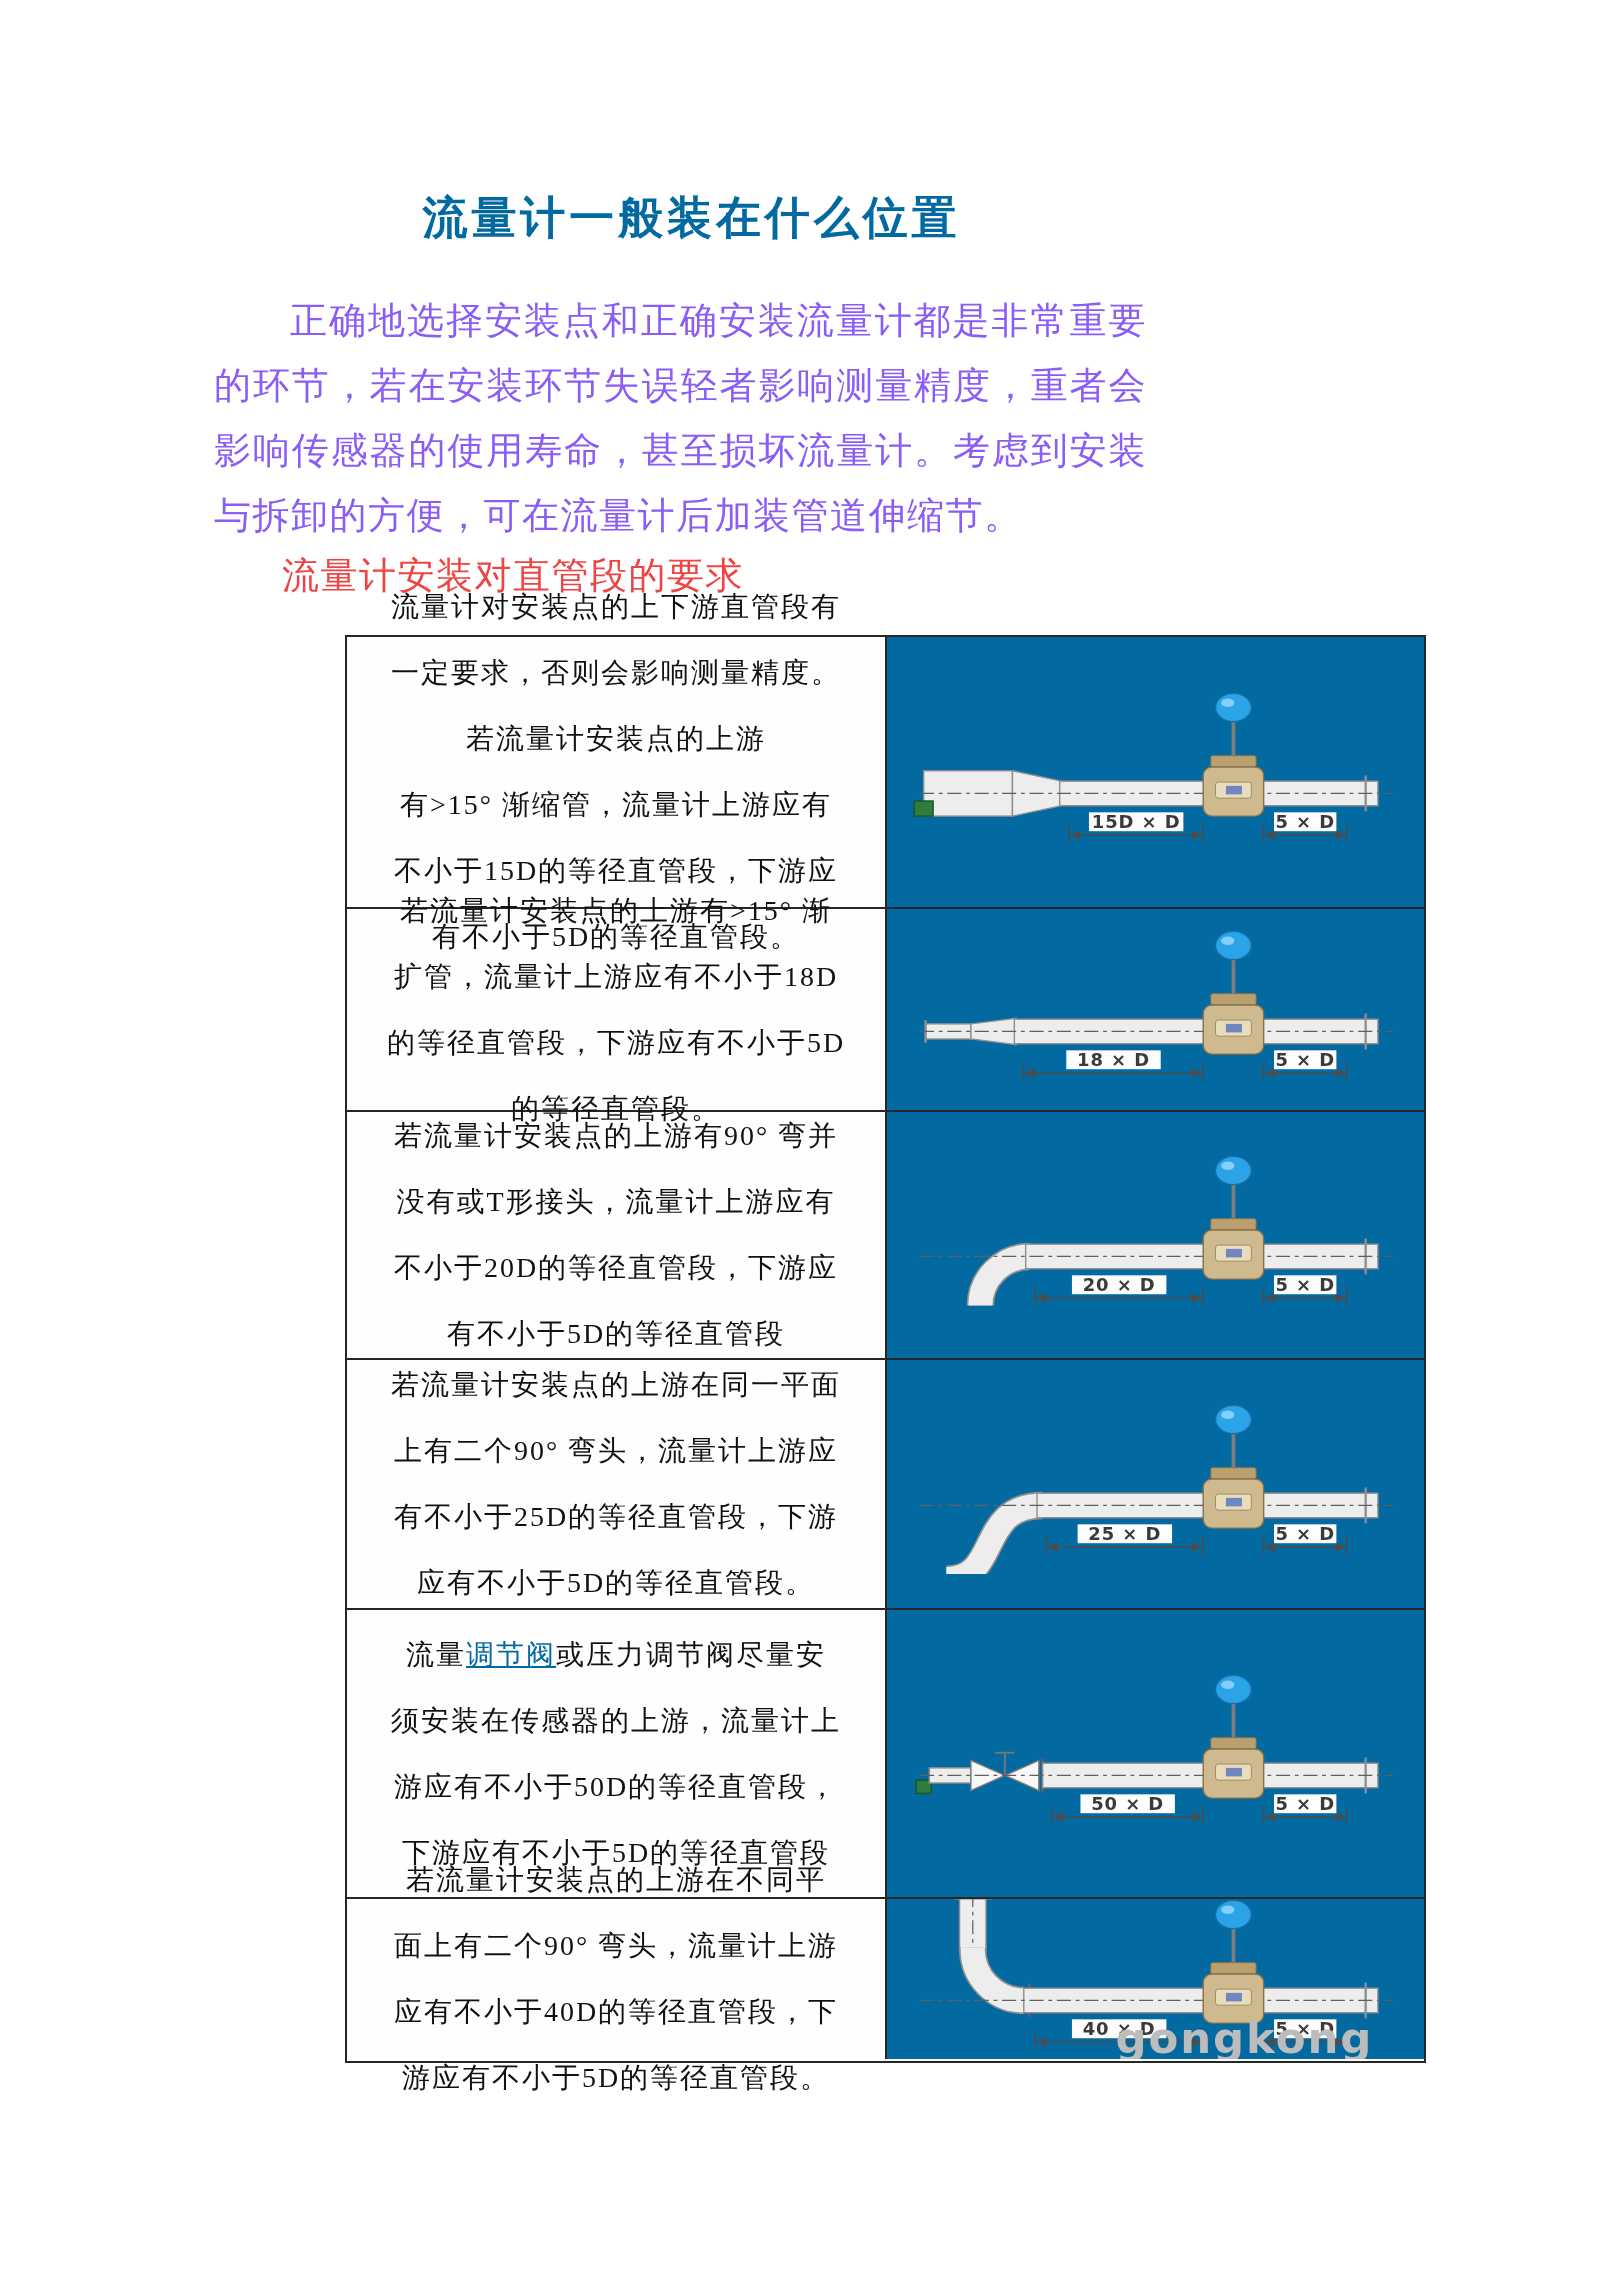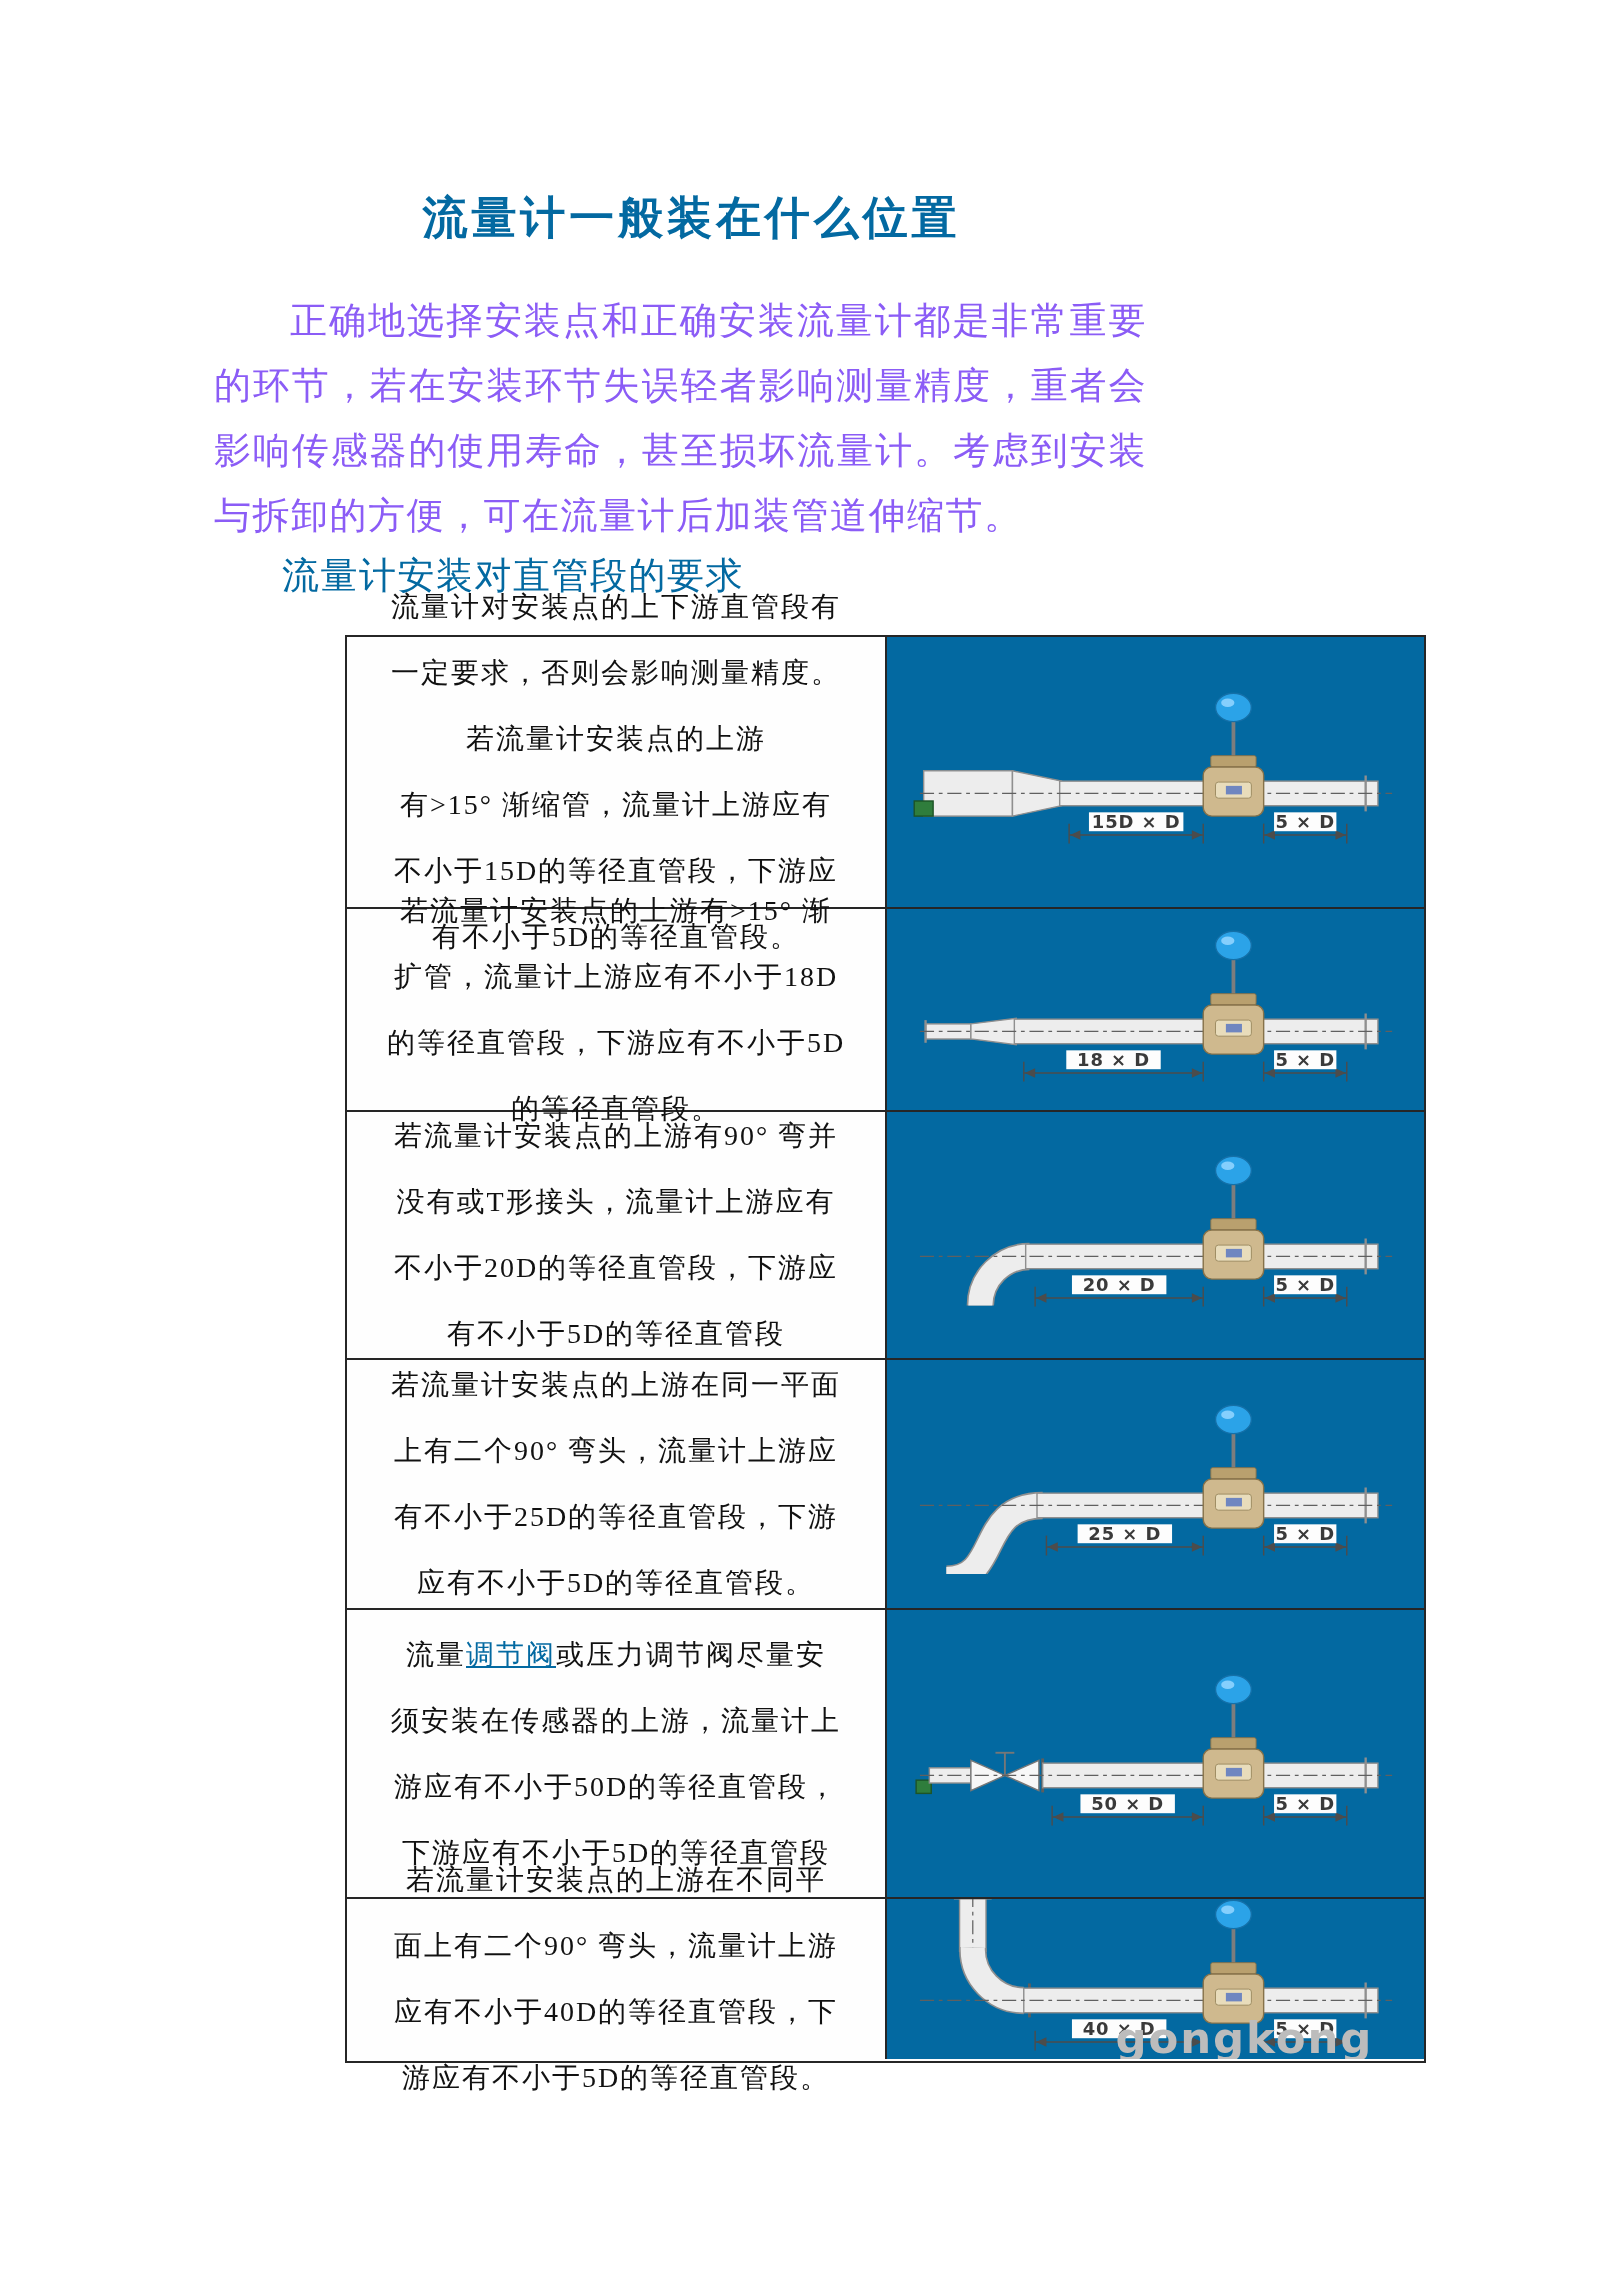--- a/index.html
+++ b/index.html
@@ -4,21 +4,21 @@
 <style>
   html,body{margin:0;padding:0;background:#ffffff;}
   body{width:1620px;height:2292px;position:relative;overflow:hidden;
        font-family:"Liberation Serif","DejaVu Serif",serif;color:#141414;}
   .title{position:absolute;top:188px;left:211px;width:961px;margin:0;
          text-align:center;font-size:45px;font-weight:600;letter-spacing:3.9px;color:#0369a1;}
   .intro{position:absolute;top:280px;left:206px;width:933px;margin:8px;
          font-size:37px;line-height:65px;letter-spacing:1.5px;text-align:justify;
          text-indent:76px;color:#8b5cf6;}
   .subtitle{position:absolute;top:551px;left:206px;margin:0;font-size:37px;
-            letter-spacing:1.5px;text-indent:76px;color:#0369a1;font-weight:normal;}
+            letter-spacing:1.5px;text-indent:76px;color:#ef4444;font-weight:normal;}
   .reqtable{position:absolute;top:635px;left:345px;width:1081px;height:1428px;
             display:grid;grid-template-columns:540px 1fr;
             grid-template-rows:272px 203px 248px 250px 289px 160px;
             border:2.9px solid #262626;box-sizing:border-box;background:#fefefe;}
   .reqtable > div{box-sizing:border-box;}
   .tcell{border-right:2.9px solid #262626;border-bottom:2.9px solid #262626;
          display:flex;flex-direction:column;justify-content:center;align-items:center;
          padding:3.9px 7.8px;font-size:28px;line-height:36px;letter-spacing:2px;color:#111;gap:30px;}
   .dcell{border-bottom:2.9px solid #262626;display:flex;align-items:center;
          justify-content:center;overflow:hidden;background:#0369a1;}

